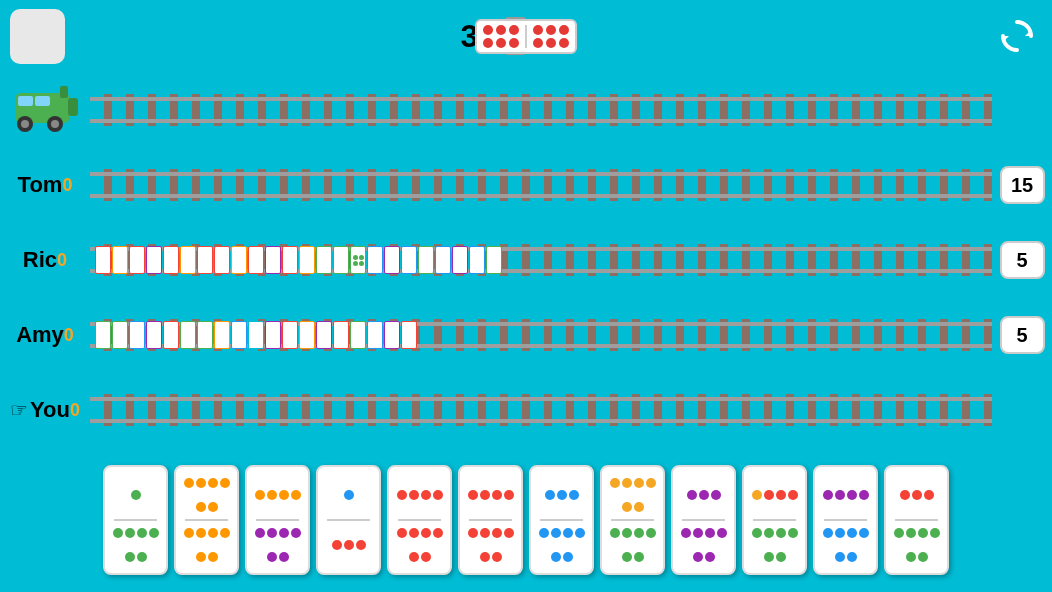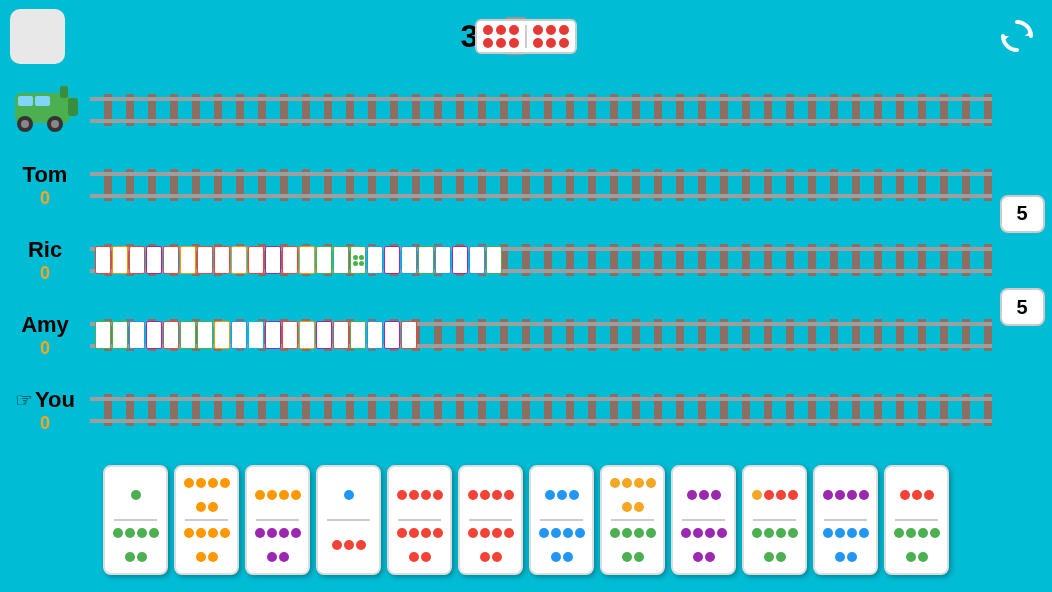--- a/index.html
+++ b/index.html
@@ -80,21 +80,21 @@
       position: relative;
     }
     
     #player-labels {
       width: 90px;
       display: flex;
       flex-direction: column;
     }
     .player-slot {
       display: flex;
-      flex-direction: column;
+      flex-direction: row;
       align-items: center;
       justify-content: center;
     }
     .player-name {
       font-size: 22px;
       font-weight: bold;
       color: #000;
     }
     .player-score {
       font-size: 18px;
@@ -427,20 +427,23 @@
           <div class="rail-top"></div>
           <div class="rail-bottom"></div>
         </div>
       </div>
 
     </div>
 
     <div id="score-badges" style="width:60px;display:flex;flex-direction:column;">
       <div class="score-badge" style="height:75px;"></div>
       <div class="score-badge" style="height:75px;">
+        <div class="score-badge-box">15</div>
+      </div>
+      <div class="score-badge" style="height:75px;">
         <div class="score-badge-box">5</div>
       </div>
       <div class="score-badge" style="height:75px;">
         <div class="score-badge-box">5</div>
       </div>
       <div class="score-badge" style="height:75px;"></div>
     </div>
 
   </div>
 

